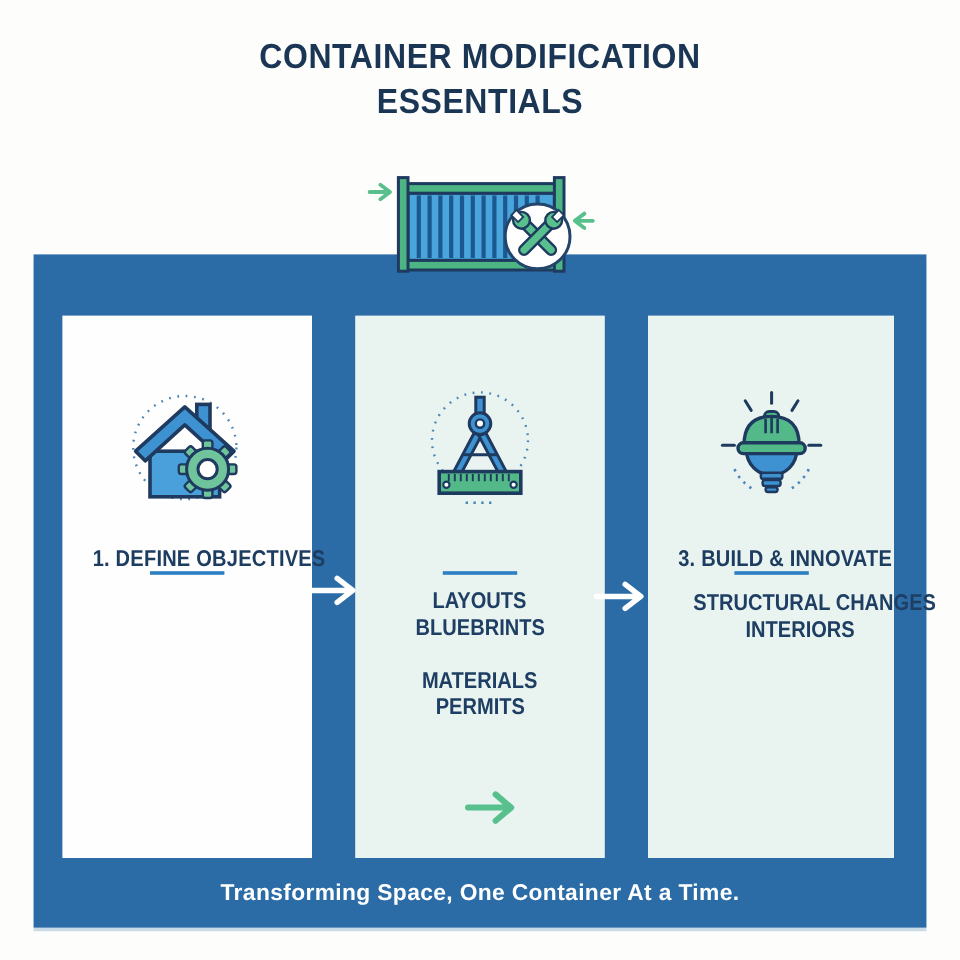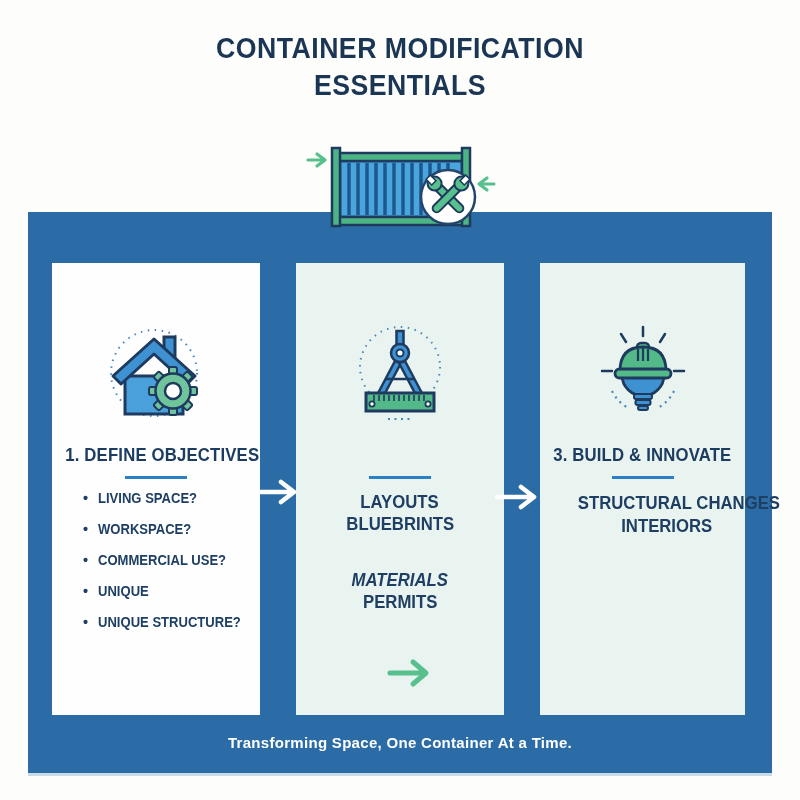--- a/index.html
+++ b/index.html
@@ -16,47 +16,47 @@
   .board{
     position:absolute;left:28px;top:212px;width:744px;height:561px;
     background:#2b6ca7;box-shadow:0 3px 0 #c9dbe6;z-index:1;
   }
   .card{position:absolute;top:51px;height:452px;background:#e9f3f0;}
   .card1{left:24px;width:208px;background:#fefefe;}
   .card2{left:268px;width:208px;}
   .card3{left:512px;width:205px;}
   .icon-wrap{position:absolute;top:58px;left:0;right:0;display:flex;justify-content:center;}
   .card-heading{
-    position:absolute;top:180px;left:0;margin:0;width:100%;text-align:center;
+    position:absolute;top:180px;left:0;margin:12px;width:100%;text-align:center;
     font-size:19px;line-height:23px;color:#1c3c60;font-weight:bold;letter-spacing:.2px;
   }
   .cond{display:inline-block;transform:scaleX(.88);transform-origin:center;white-space:nowrap;}
   .cond-l{display:inline-block;transform:scaleX(.9);transform-origin:left center;white-space:nowrap;}
   .underline{position:absolute;top:213px;left:50%;width:62px;margin-left:-31px;height:3px;background:#2b7fc2;}
   .bullets{
     position:absolute;top:220px;left:31px;margin:0;padding:0;list-style:none;
     font-size:14.5px;font-weight:bold;color:#1e3f63;
   }
   .bullets li{position:relative;padding-left:15px;line-height:31px;}
   .bullets li::before{content:"\2022";position:absolute;left:0;top:0;color:#1e3f63;}
   .center-list{
     position:absolute;top:228px;left:0;width:100%;text-align:center;
     font-size:19px;font-weight:bold;color:#1e3f63;
   }
   .center-list .line{line-height:22px;}
   .card3 .center-list{top:229px;margin-left:24px;}
   .card3 .center-list .line{line-height:22.5px;}
-  .gap{margin-top:34px;font-style:italic;}
+  .gap{margin-top:22px;}
   .flow{position:absolute;z-index:2;}
   .flow1{left:227px;top:265px;}
   .flow2{left:467px;top:270px;}
   .green-arrow{position:absolute;left:88px;top:392px;}
   .tagline{
     position:absolute;top:522px;left:0;width:100%;text-align:center;
-    color:#ffffff;font-size:15px;font-weight:bold;letter-spacing:.3px;
+    color:#ffffff;font-size:19px;font-weight:bold;letter-spacing:.3px;
   }
 </style>
 </head>
 <body>
 
 <div>
 
   <h1 class="title">CONTAINER MODIFICATION ESSENTIALS</h1>
 
   <div class="hero">
@@ -140,27 +140,20 @@
             <g transform="rotate(315 72 70)">
                 <rect x="68" y="46" width="8" height="11" rx="2"></rect>
               </g>
           </g>
           <circle cx="72" cy="70" r="17.5" fill="#6fc49b" stroke="#1e3a5f" stroke-width="2.5"></circle>
           <circle cx="72" cy="70" r="8" fill="#ffffff" stroke="#1e3a5f" stroke-width="2.5"></circle>
         </svg>
       </div>
       <h2 class="card-heading"><span class="cond">1. DEFINE OBJECTIVES</span></h2>
       <div class="underline"></div>
-      <ul class="bullets">
-        <li><span class="cond-l">LIVING SPACE?</span></li>
-        <li><span class="cond-l">WORKSPACE?</span></li>
-        <li><span class="cond-l">COMMERCIAL USE?</span></li>
-        <li><span class="cond-l">UNIQUE</span></li>
-        <li><span class="cond-l">UNIQUE STRUCTURE?</span></li>
-      </ul>
     </section>
 
     <section class="card card2">
       <div class="icon-wrap">
         <svg width="120" height="104" viewBox="0 0 120 104">
           <circle cx="60" cy="46" r="40" fill="none" stroke="#4a86b8" stroke-width="2" stroke-dasharray="1.5 5.5"></circle>
           <rect x="56.5" y="10" width="7" height="15" fill="#3e92d2" stroke="#1e3a5f" stroke-width="2.5"></rect>
           <polygon points="55,40 36,76 43,76 61,42" fill="#3e92d2" stroke="#1e3a5f" stroke-width="2.5" stroke-linejoin="round"></polygon>
           <polygon points="65,40 84,76 77,76 59,42" fill="#3e92d2" stroke="#1e3a5f" stroke-width="2.5" stroke-linejoin="round"></polygon>
           <path d="M46,58 H74" stroke="#1e3a5f" stroke-width="2.5"></path>

